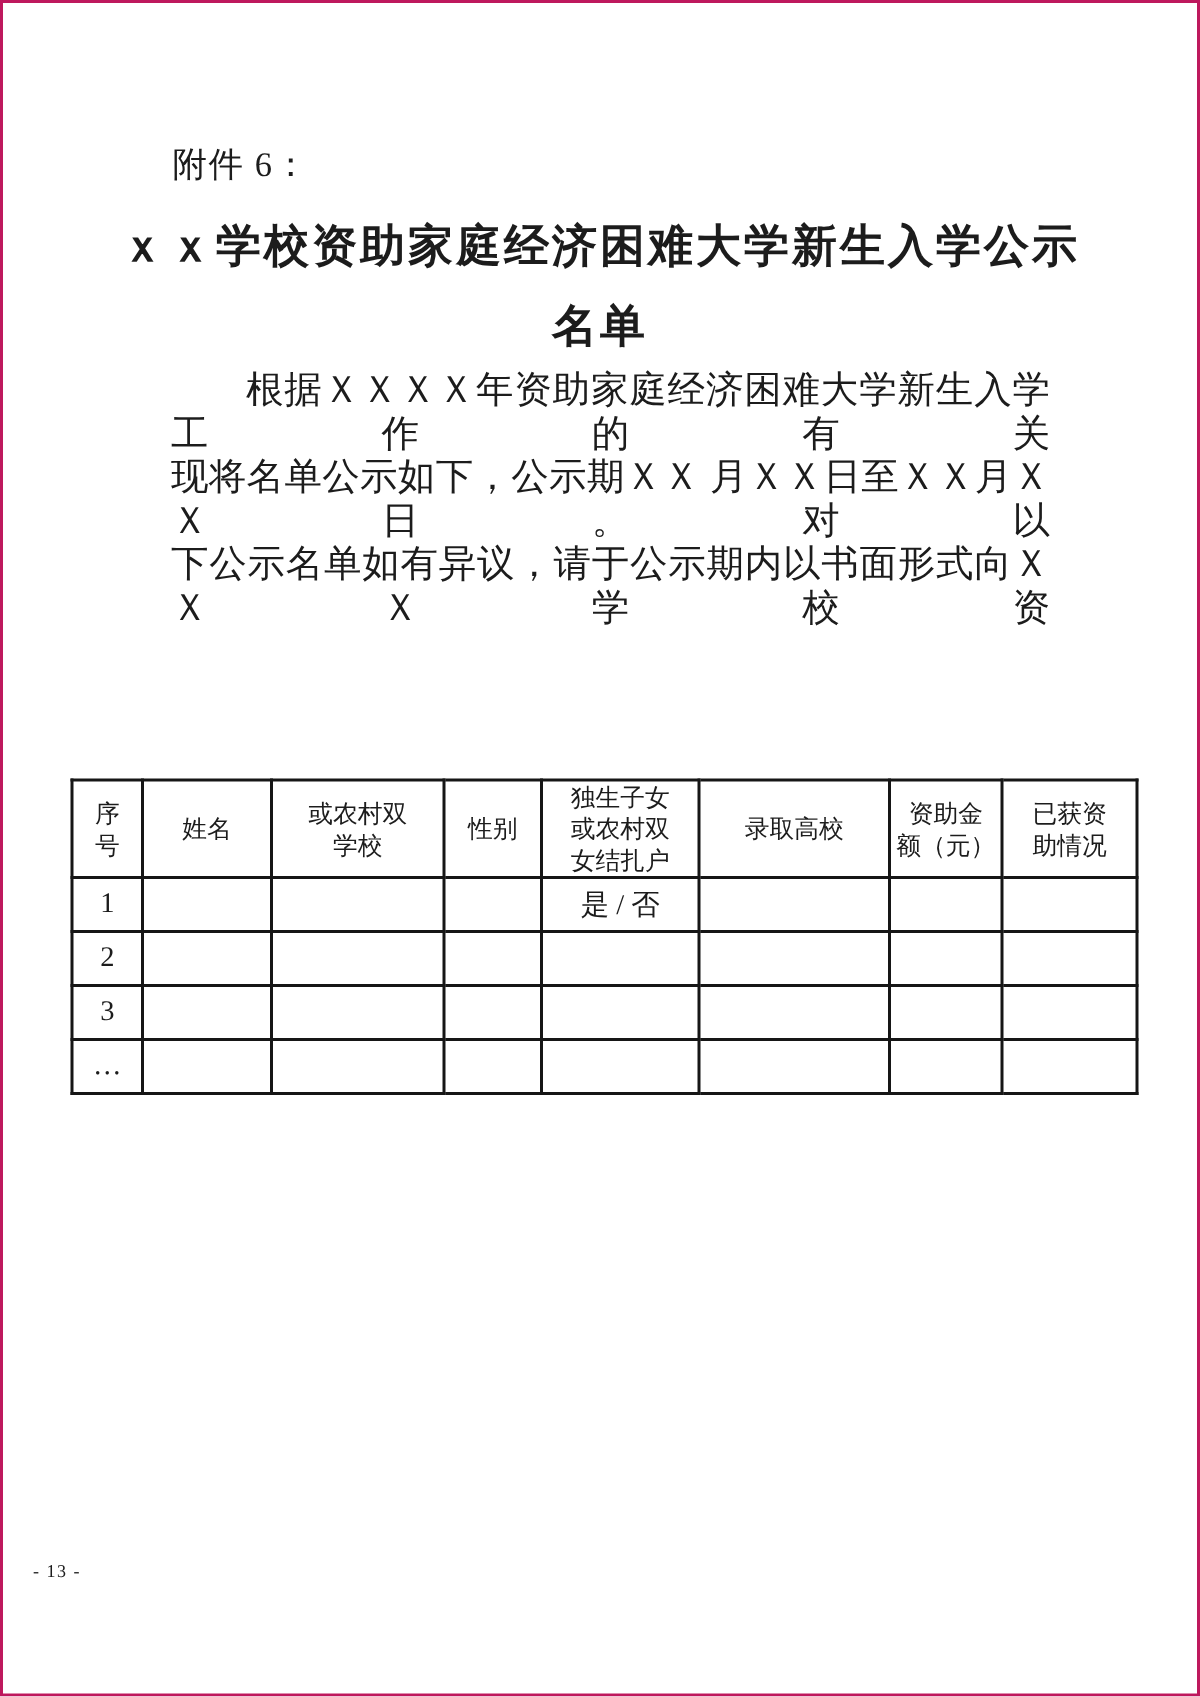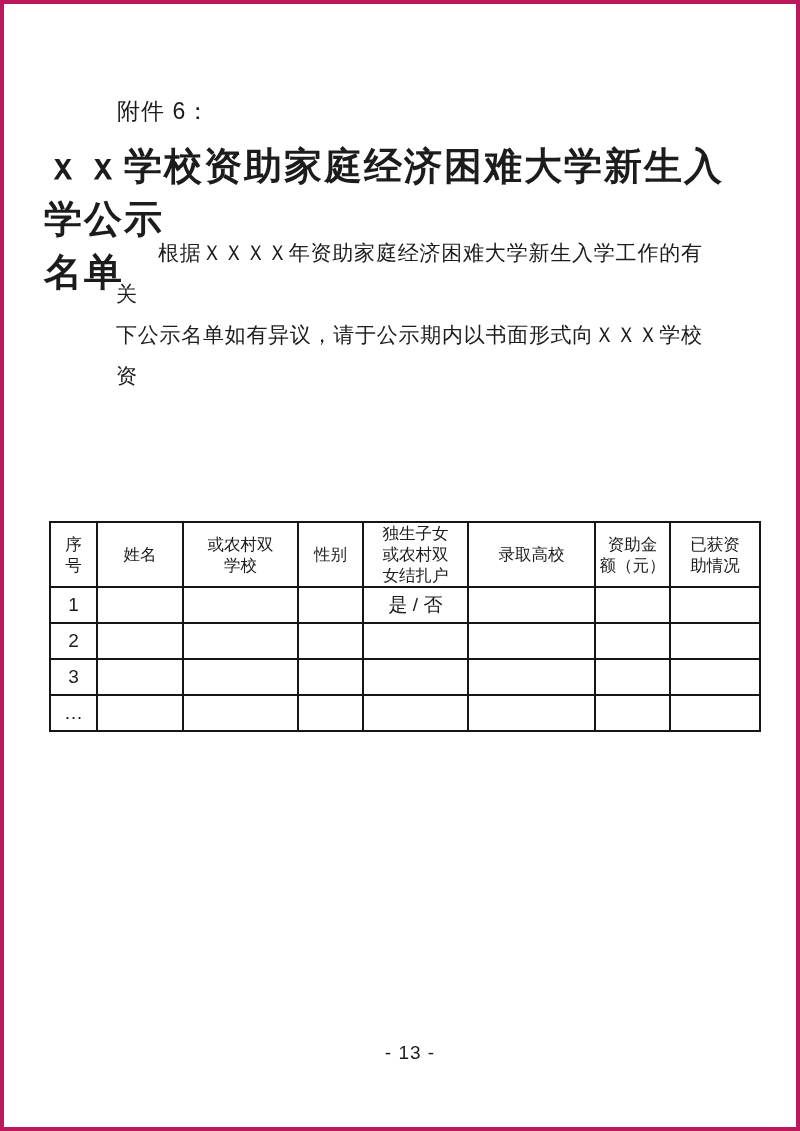--- a/index.html
+++ b/index.html
@@ -2,36 +2,36 @@
 <html><head>
 <meta charset="utf-8">
 <style>
   * { margin:0; padding:0; box-sizing:border-box; }
   html,body { background:#ffffff; }
   .page {
     position:relative;
     width:800px; height:1131px;
     background:#ffffff;
     color:#1c1c1c;
-    font-family:Liberation Sans, sans-serif;
-    border:4px solid #be185d;
+    font-family:Liberation Serif, serif;
+    border:2px solid #be185d;
     overflow:hidden;
   }
   .attachment {
     position:absolute; left:113px; top:92px;
     font-size:23px; letter-spacing:1px;
   }
   .doc-title {
     position:absolute; left:40px; right:40px; top:136px;
-    text-align:left; font-weight:bold;
-    font-size:38px; line-height:53px; letter-spacing:2px;
+    text-align:center; font-weight:bold;
+    font-size:30px; line-height:53px; letter-spacing:2px;
   }
   .body-text {
-    position:absolute; left:112px; top:228px; width:586px;
-    font-size:21px; line-height:41px;
+    position:absolute; left:112px; top:244px; width:586px;
+    font-size:25px; line-height:29px;
     text-align:justify;
   }
   .body-text .line { text-align-last:justify; }
   .body-text .line.first { text-indent:2em; }
   .body-text .line.last { text-align-last:left; }
   table.grid {
     position:absolute; left:45px; top:517px;
     border-collapse:collapse; table-layout:fixed;
   }
   .grid th, .grid td {
@@ -45,37 +45,38 @@
     height:64px;
     font-size:16.5px; line-height:21px;
     white-space:pre-line;
   }
   .grid tbody td {
     height:36px;
     font-size:19px;
   }
   .pagenum {
     position:absolute; left:0; right:0; top:1038px;
-    text-align:center; font-size:19px; letter-spacing:1px;margin-left:20px;
+    font-size:12px; letter-spacing:1px;margin-left:20px;
   }
 </style>
 </head>
 <body>
 
 <div class="page">
 
   <div class="attachment">附件 6：</div>
 
   <div class="doc-title">
     <div>ｘｘ学校资助家庭经济困难大学新生入学公示</div>
     <div>名单</div>
   </div>
 
   <div class="body-text">
     <div class="line first">根据ＸＸＸＸ年资助家庭经济困难大学新生入学工作的有关</div>
+    <div class="line">现将名单公示如下，公示期ＸＸ 月ＸＸ日至ＸＸ月ＸＸ日。对以</div>
     <div class="line">下公示名单如有异议，请于公示期内以书面形式向ＸＸＸ学校资</div>
   </div>
 
   <table class="grid">
     <colgroup>
       <col style="width:47px">
       <col style="width:86px">
       <col style="width:115px">
       <col style="width:65px">
       <col style="width:105px">

